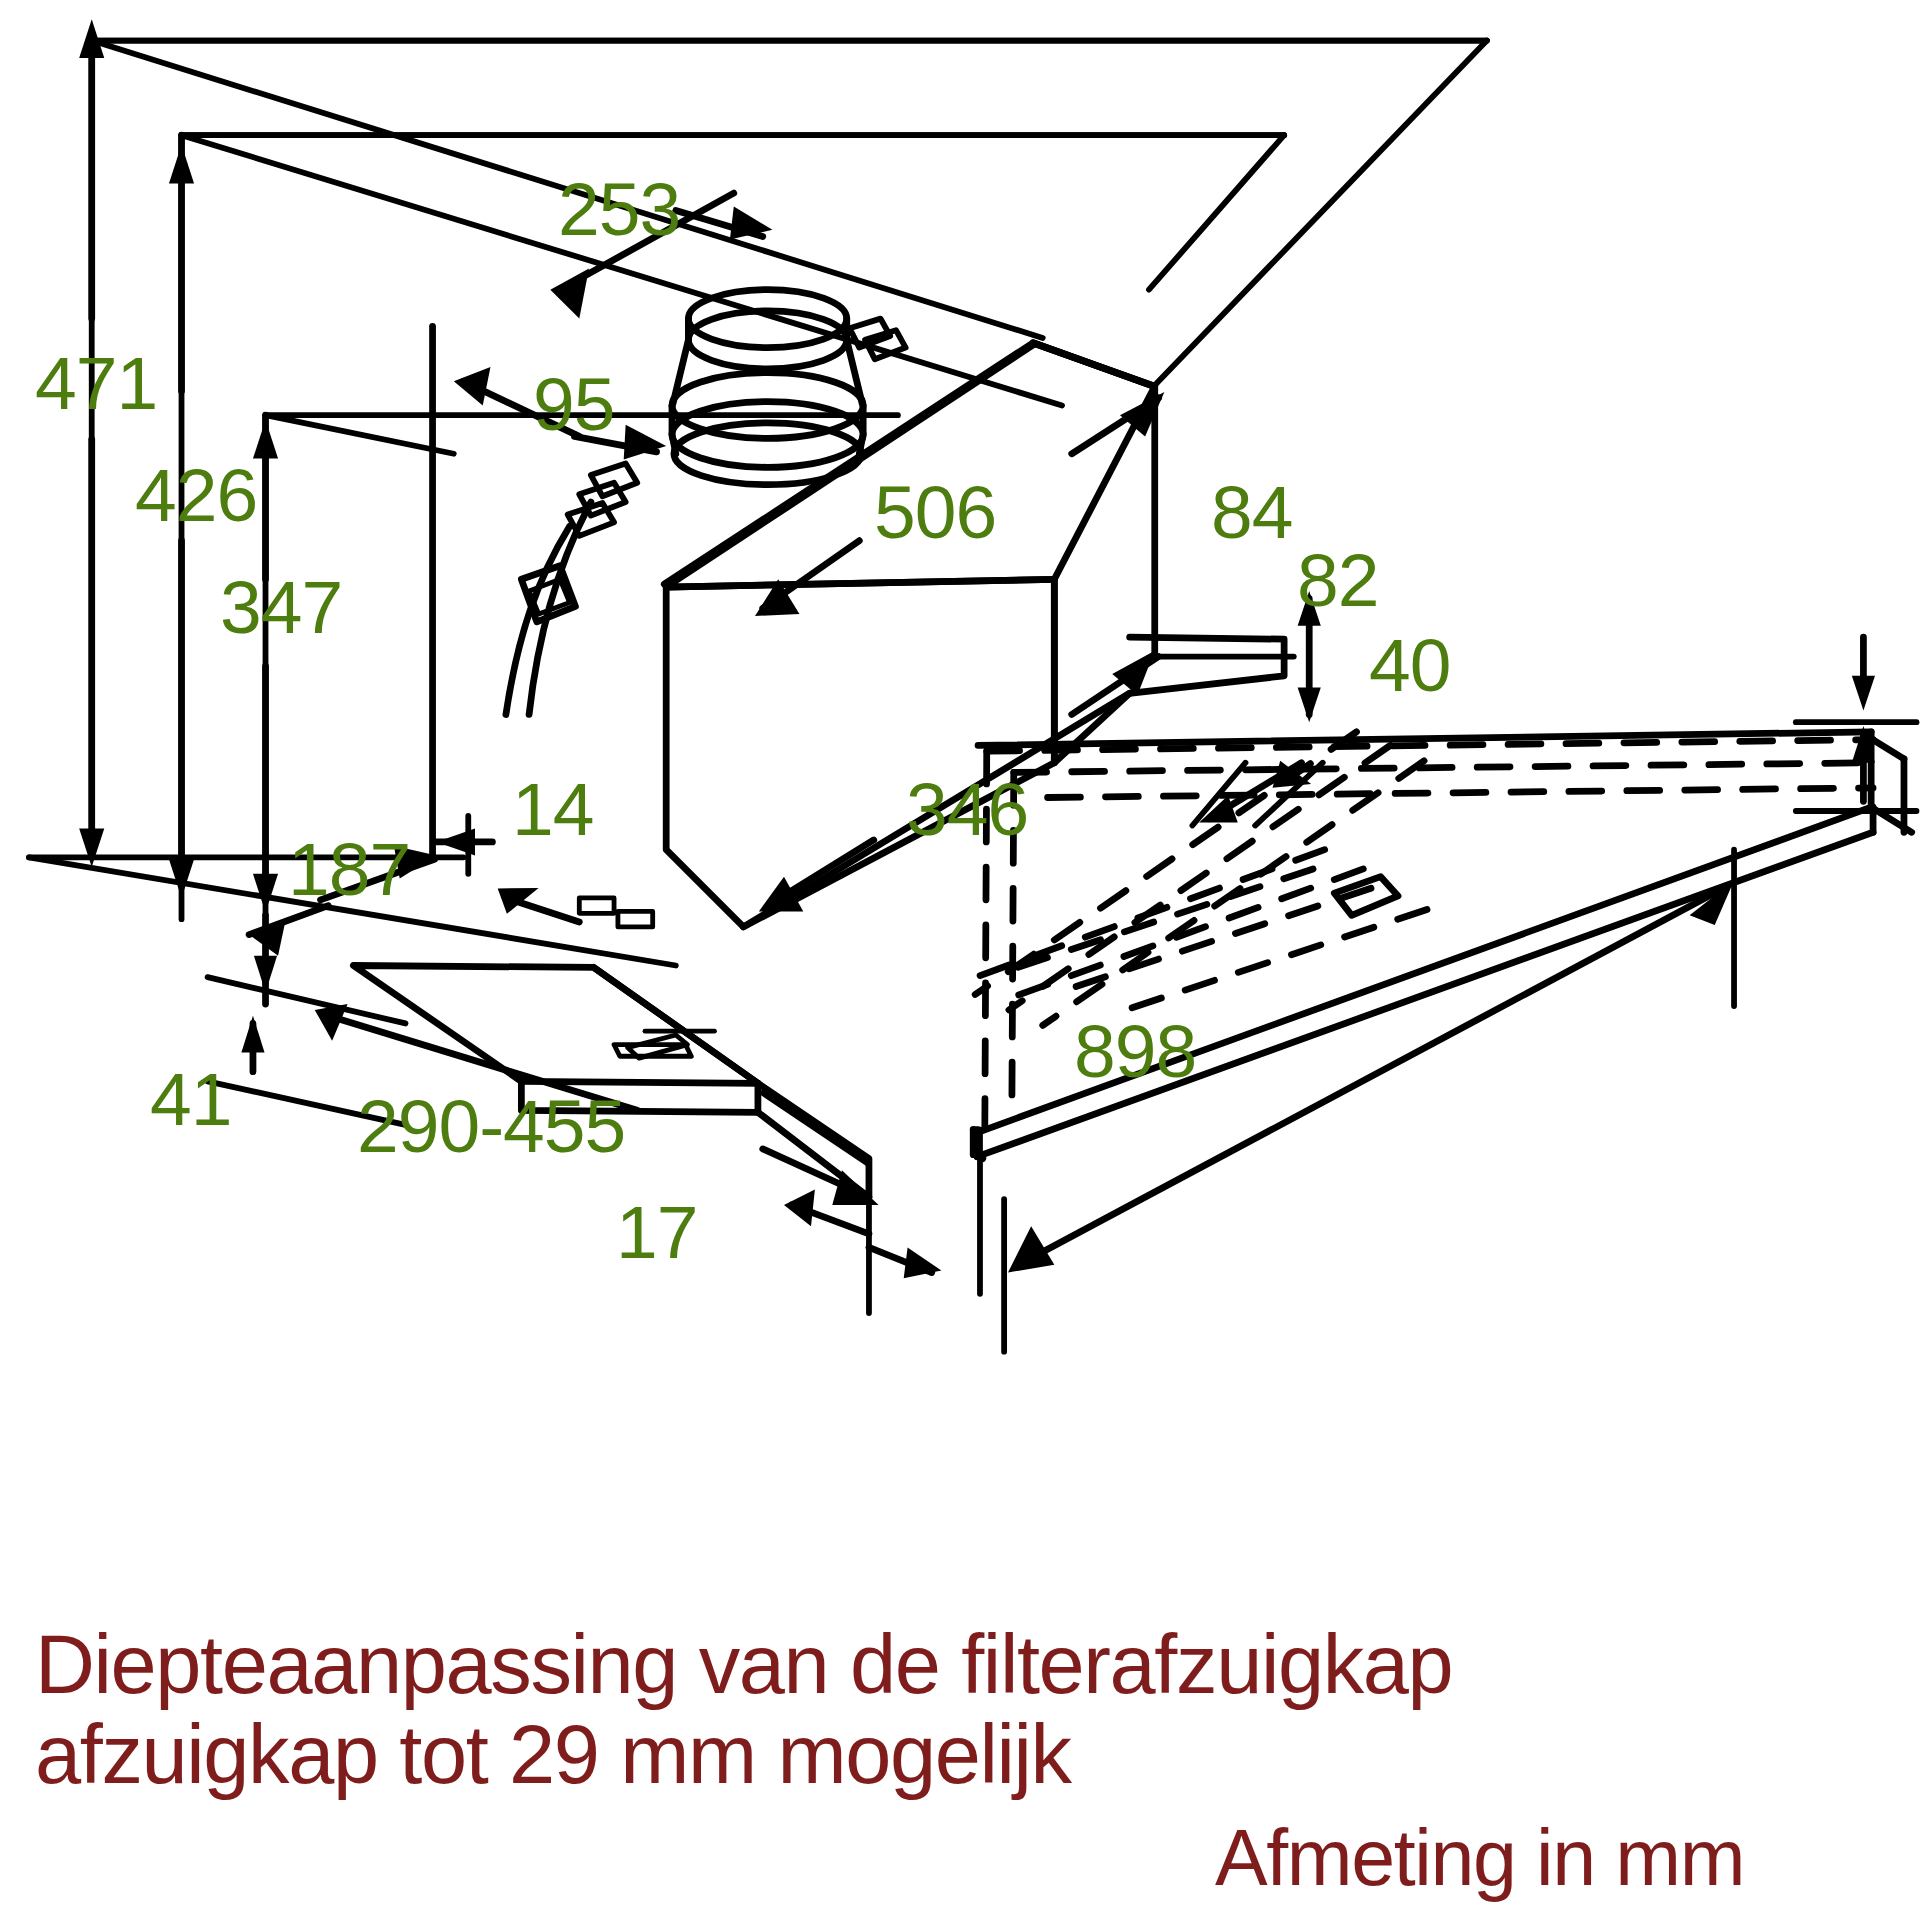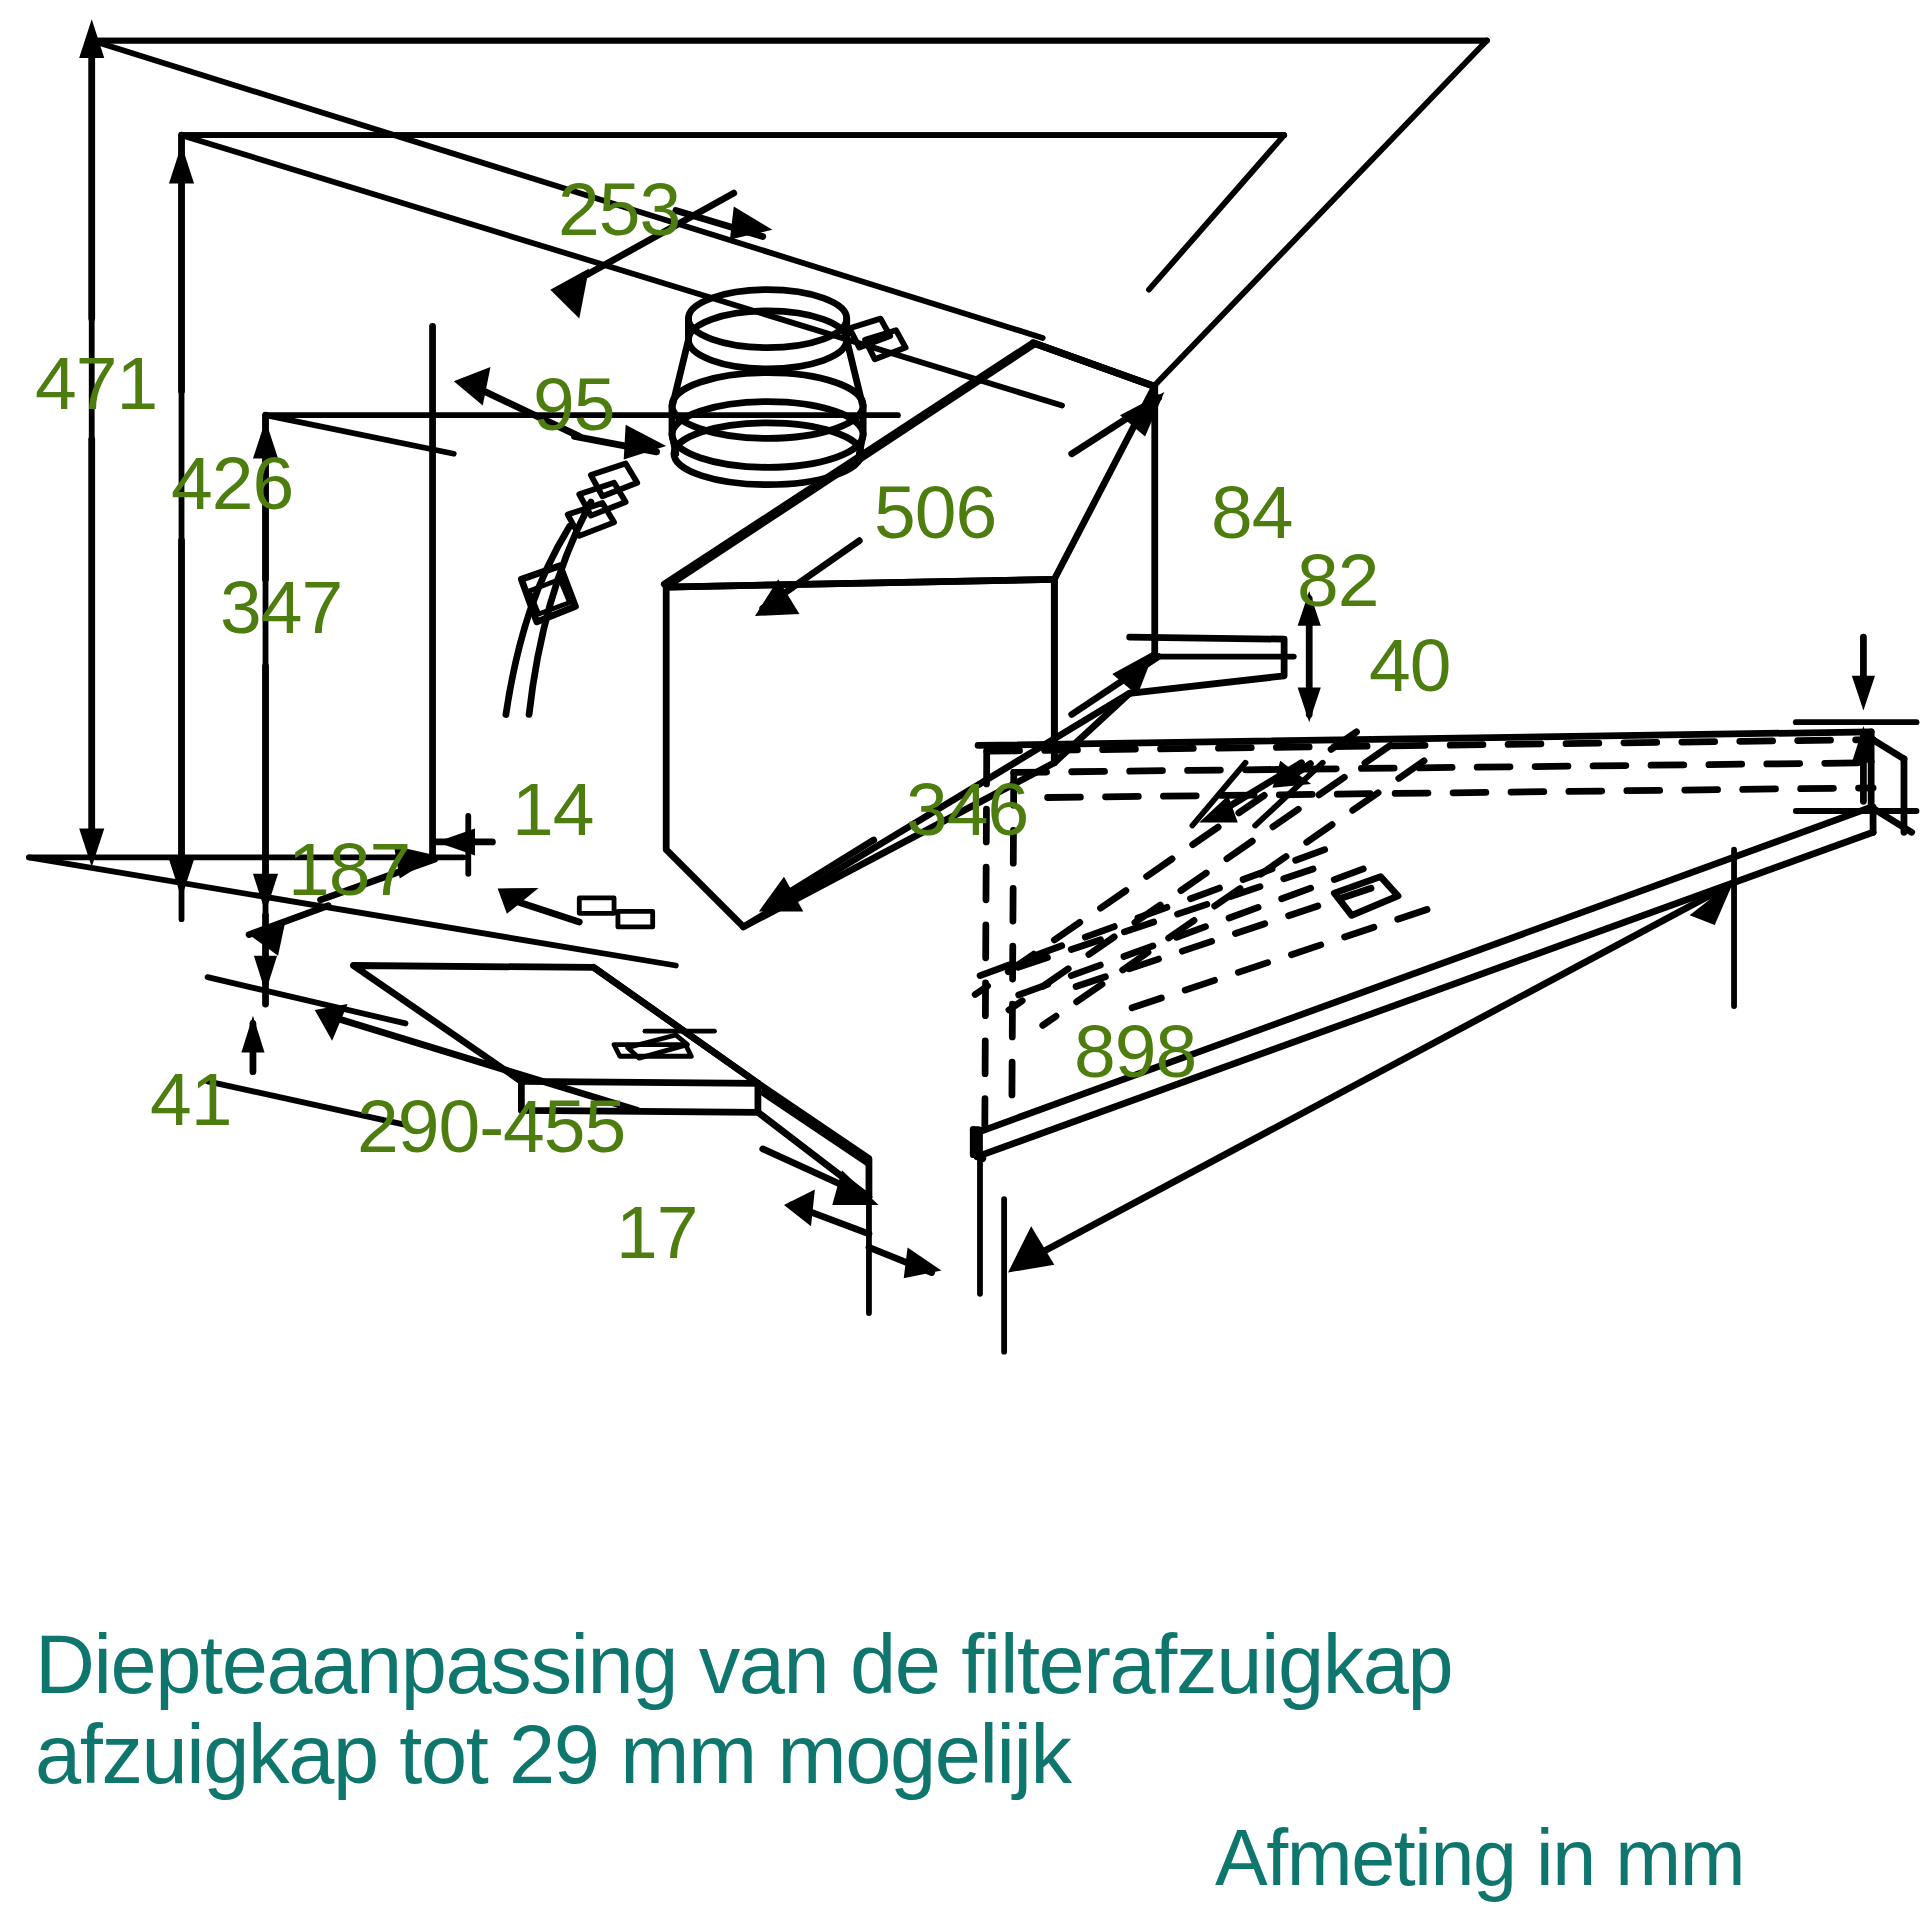--- a/index.html
+++ b/index.html
@@ -17,21 +17,21 @@
     font-size:75px;
     font-weight:400;
     color:#4d7c0f;
     white-space:nowrap;
     line-height:1;
     letter-spacing:-1px;
   }
   .caption{
     position:absolute;
     font-family:"Liberation Sans", sans-serif;
-    color:#0f766e;
+    color:#7f1d1d;
     white-space:nowrap;
     line-height:1.08;
     font-size:83px;
     letter-spacing:-1.4px;
   }
   .caption-note{
     left:35px; top:1620px;
   }
   .caption-unit{
     left:1215px; top:1815px;
@@ -270,21 +270,21 @@
       <path d="M1750,948 L1796,912 L1776,958 Z" fill="#000" stroke="none"></path>
       <line x1="1796" y1="880" x2="1796" y2="1042" stroke-width="6"></line>
       <line x1="1040" y1="1242" x2="1040" y2="1400" stroke-width="6"></line>
 
       <line x1="1838" y1="760" x2="1838" y2="880" stroke-width="0"></line>
 
     </g>
   </svg>
 
   <div class="dimlabel" style="left:35px; top:346px;">471</div>
-  <div class="dimlabel" style="left:135px; top:446px;margin-left:36px;">426</div>
+  <div class="dimlabel" style="left:135px; top:458px;">426</div>
   <div class="dimlabel" style="left:220px; top:570px;">347</div>
   <div class="dimlabel" style="left:558px; top:172px;">253</div>
   <div class="dimlabel" style="left:533px; top:359px;margin-top:8px;">95</div>
   <div class="dimlabel" style="left:874px; top:475px;">506</div>
   <div class="dimlabel" style="left:1200px; top:475px;margin-left:11px;">84</div>
   <div class="dimlabel" style="left:1297px; top:543px;">82</div>
   <div class="dimlabel" style="left:1369px; top:628px;">40</div>
   <div class="dimlabel" style="left:906px; top:772px;">346</div>
   <div class="dimlabel" style="left:512px; top:772px;">14</div>
   <div class="dimlabel" style="left:288px; top:832px;">187</div>

